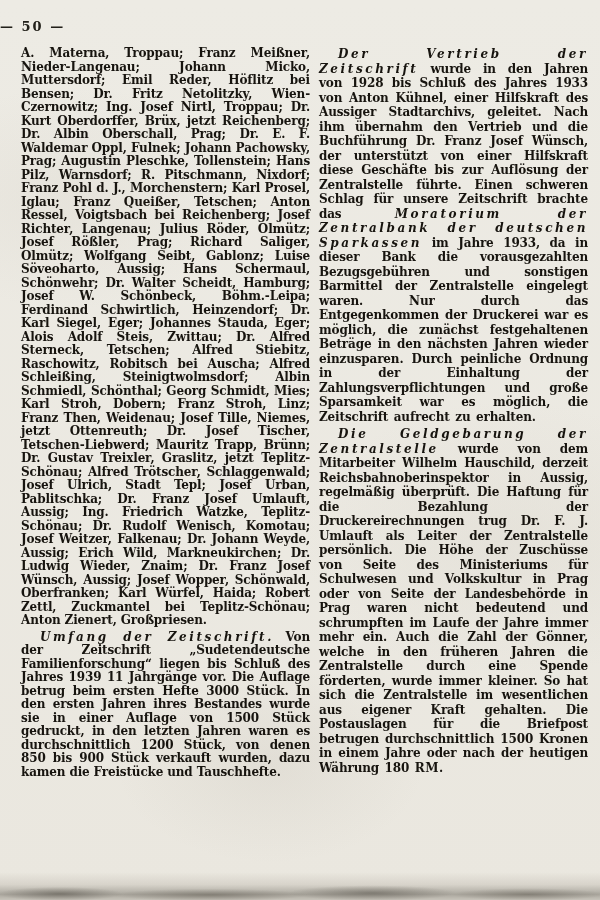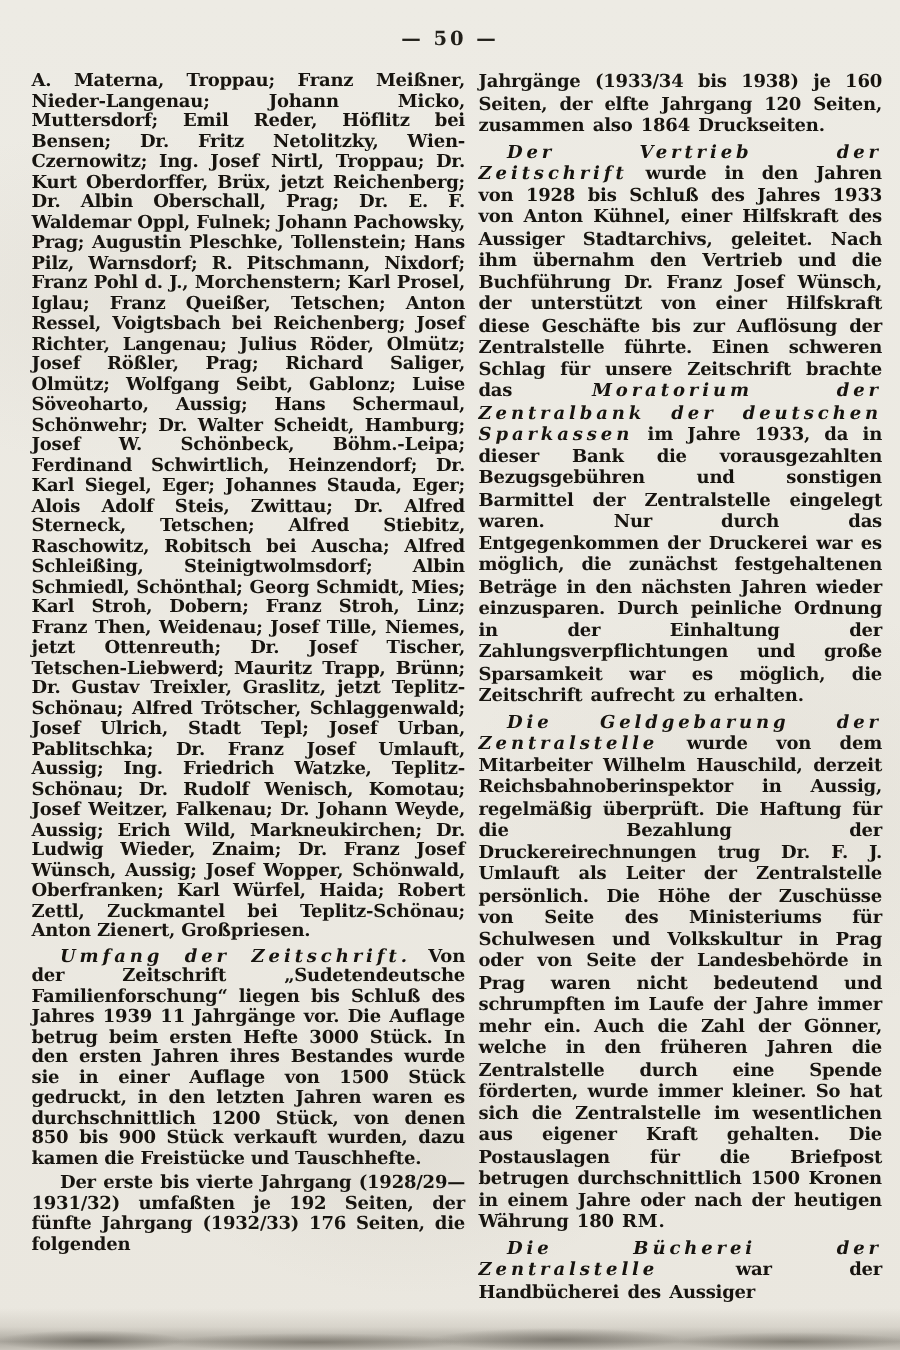--- a/index.html
+++ b/index.html
@@ -18,21 +18,20 @@
     color: #17140f;
     font-family: "DejaVu Serif", serif;
     background:
       radial-gradient(ellipse 260px 160px at 12% 22%, rgba(175,167,152,0.10), transparent 70%),
       radial-gradient(ellipse 300px 200px at 85% 60%, rgba(175,167,152,0.10), transparent 70%),
       radial-gradient(ellipse 220px 140px at 45% 85%, rgba(160,152,138,0.12), transparent 70%),
       linear-gradient(#edebe4, #eae7df);
   }
   .folio {
     padding-top: 19px;
-    text-align: center;
     font-size: 13px;
     font-weight: 600;
     letter-spacing: 2px;
     color: #22201a;
   }
   .cols {
     display: flex;
     gap: 9px;
     padding: 13px 12px 0 21px;
     box-sizing: border-box;
@@ -73,30 +72,27 @@
 
   <div class="folio">— 50 —</div>
 
   <div class="cols">
 
     <div class="col left">
       <p><span>A. Materna, Troppau; Franz Meißner, Nieder-Langenau; Johann Micko, Muttersdorf; Emil Reder, Höflitz bei Bensen; Dr. Fritz Netolitzky, Wien-Czernowitz; Ing. Josef Nirtl, Troppau; Dr. Kurt Oberdorffer, Brüx, jetzt Reichenberg; Dr. Albin Oberschall, Prag; Dr. E. F. Waldemar Oppl, Fulnek; Johann Pachowsky, Prag; Augustin Pleschke, Tollenstein; Hans Pilz, Warnsdorf; R. Pitschmann, Nixdorf; Franz Pohl d. J., Morchenstern; Karl Prosel, Iglau; Franz Queißer, Tetschen; Anton Ressel, Voigtsbach bei Reichenberg; Josef Richter, Langenau; Julius Röder, Olmütz; Josef Rößler, Prag; Richard Saliger, Olmütz; Wolfgang Seibt, Gablonz; Luise Söveoharto, Aussig; Hans Schermaul, Schönwehr; Dr. Walter Scheidt, Hamburg; Josef W. Schönbeck, Böhm.-Leipa; Ferdinand Schwirtlich, Heinzendorf; Dr. Karl Siegel, Eger; Johannes Stauda, Eger; Alois Adolf Steis, Zwittau; Dr. Alfred Sterneck, Tetschen; Alfred Stiebitz, Raschowitz, Robitsch bei Auscha; Alfred Schleißing, Steinigtwolmsdorf; Albin Schmiedl, Schönthal; Georg Schmidt, Mies; Karl Stroh, Dobern; Franz Stroh, Linz; Franz Then, Weidenau; Josef Tille, Niemes, jetzt Ottenreuth; Dr. Josef Tischer, Tetschen-Liebwerd; Mauritz Trapp, Brünn; Dr. Gustav Treixler, Graslitz, jetzt Teplitz-Schönau; Alfred Trötscher, Schlaggenwald; Josef Ulrich, Stadt Tepl; Josef Urban, Pablitschka; Dr. Franz Josef Umlauft, Aussig; Ing. Friedrich Watzke, Teplitz-Schönau; Dr. Rudolf Wenisch, Komotau; Josef Weitzer, Falkenau; Dr. Johann Weyde, Aussig; Erich Wild, Markneukirchen; Dr. Ludwig Wieder, Znaim; Dr. Franz Josef Wünsch, Aussig; Josef Wopper, Schönwald, Oberfranken; Karl Würfel, Haida; Robert Zettl, Zuckmantel bei Teplitz-Schönau; Anton Zienert, Großpriesen.</span></p>
 
       <p class="indent"><span class="sperr">Umfang der Zeitschrift.</span><span> Von der Zeitschrift „Sudetendeutsche Familienforschung“ liegen bis Schluß des Jahres 1939 11 Jahrgänge vor. Die Auflage betrug beim ersten Hefte 3000 Stück. In den ersten Jahren ihres Bestandes wurde sie in einer Auflage von 1500 Stück gedruckt, in den letzten Jahren waren es durchschnittlich 1200 Stück, von denen 850 bis 900 Stück verkauft wurden, dazu kamen die Freistücke und Tauschhefte.</span></p>
 
-      <p class="indent"><span>Der erste bis vierte Jahrgang (1928/29—1931/32) umfaßten je 192 Seiten, der fünfte Jahrgang (1932/33) 176 Seiten, die folgenden</span></p>
     </div>
 
     <div class="col right">
-      <p><span>Jahrgänge (1933/34 bis 1938) je 160 Seiten, der elfte Jahrgang 120 Seiten, zusammen also 1864 Druckseiten.</span></p>
 
       <p class="indent"><span class="sperr">Der Vertrieb der Zeitschrift</span><span> wurde in den Jahren von 1928 bis Schluß des Jahres 1933 von Anton Kühnel, einer Hilfskraft des Aussiger Stadtarchivs, geleitet. Nach ihm übernahm den Vertrieb und die Buchführung Dr. Franz Josef Wünsch, der unterstützt von einer Hilfskraft diese Geschäfte bis zur Auflösung der Zentralstelle führte. Einen schweren Schlag für unsere Zeitschrift brachte das </span><span class="sperr">Moratorium der Zentralbank der deutschen Sparkassen</span><span> im Jahre 1933, da in dieser Bank die vorausgezahlten Bezugsgebühren und sonstigen Barmittel der Zentralstelle eingelegt waren. Nur durch das Entgegenkommen der Druckerei war es möglich, die zunächst festgehaltenen Beträge in den nächsten Jahren wieder einzusparen. Durch peinliche Ordnung in der Einhaltung der Zahlungsverpflichtungen und große Sparsamkeit war es möglich, die Zeitschrift aufrecht zu erhalten.</span></p>
 
       <p class="indent"><span class="sperr">Die Geldgebarung der Zentralstelle</span><span> wurde von dem Mitarbeiter Wilhelm Hauschild, derzeit Reichsbahnoberinspektor in Aussig, regelmäßig überprüft. Die Haftung für die Bezahlung der Druckereirechnungen trug Dr. F. J. Umlauft als Leiter der Zentralstelle persönlich. Die Höhe der Zuschüsse von Seite des Ministeriums für Schulwesen und Volkskultur in Prag oder von Seite der Landesbehörde in Prag waren nicht bedeutend und schrumpften im Laufe der Jahre immer mehr ein. Auch die Zahl der Gönner, welche in den früheren Jahren die Zentralstelle durch eine Spende förderten, wurde immer kleiner. So hat sich die Zentralstelle im wesentlichen aus eigener Kraft gehalten. Die Postauslagen für die Briefpost betrugen durchschnittlich 1500 Kronen in einem Jahre oder nach der heutigen Währung 180 </span><span class="rm">RM.</span></p>
 
-      <p class="indent"><span class="sperr">Die Bücherei der Zentralstelle</span><span> war der Handbücherei des Aussiger</span></p>
     </div>
 
   </div>
 
   <div class="bottom-smudge"></div>
 
 </div>
 
 </body></html>

